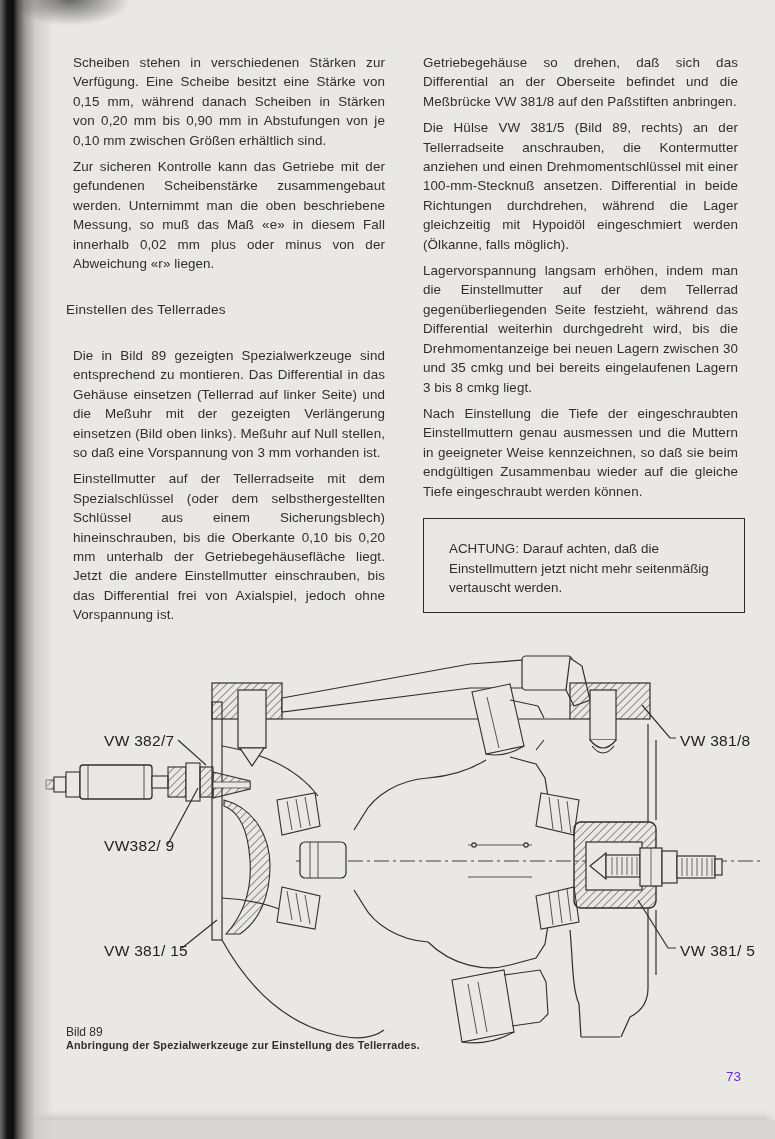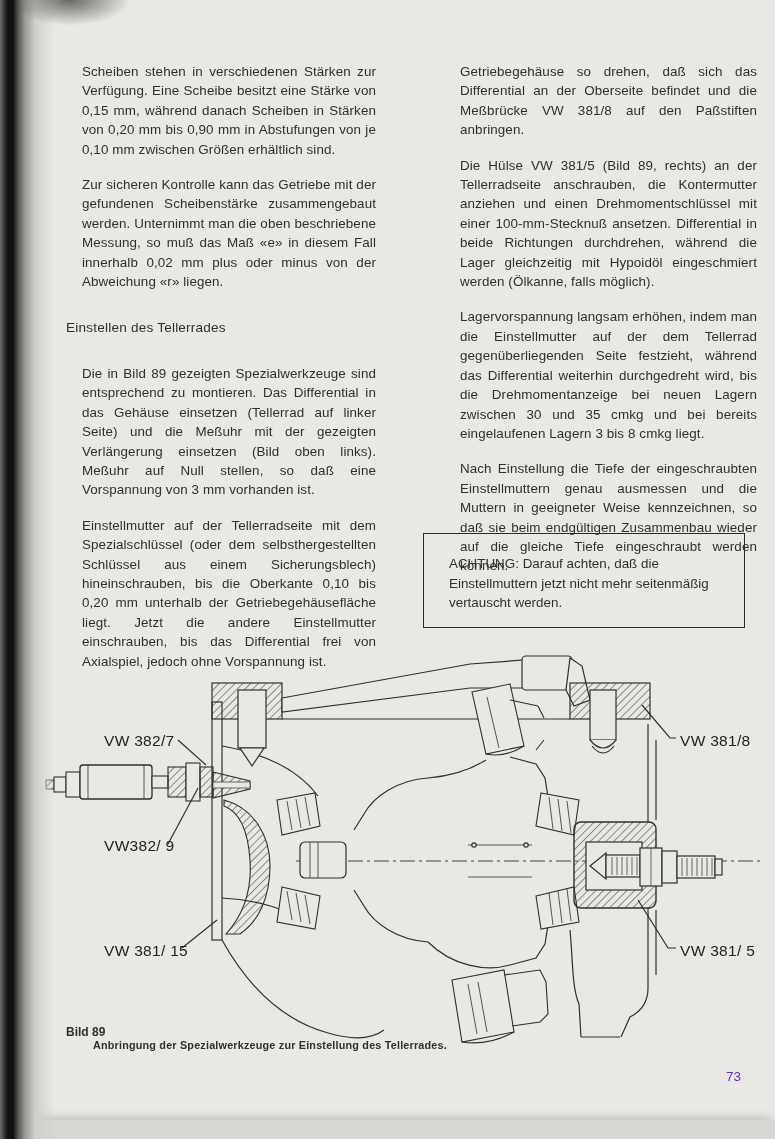--- a/index.html
+++ b/index.html
@@ -19,37 +19,37 @@
     background:radial-gradient(ellipse at 45% 25%,rgba(70,70,68,.8) 0%,rgba(70,70,68,0) 65%);
   }
   .bottom-edge{
     position:absolute;left:0;right:0;bottom:0;height:19px;z-index:4;
     background:#d8d7d3;
     box-shadow:0 -7px 9px -5px rgba(120,120,118,.4);
   }
   
   .col{position:absolute;top:46px;font-size:13.4px;line-height:19.4px;letter-spacing:.1px;}
   .col-left{left:66px;width:326px;}
-  .col-right{left:444px;width:329px;}
-  .col p{margin:16px;text-align:justify;}
+  .col-right{left:416px;width:329px;}
+  .col p{margin:7px;text-align:justify;}
   .subhead{
     margin:27px 0 26px 0;font-size:13.6px;font-weight:normal;letter-spacing:.2px;
   }
   
   .notice{
     position:absolute;left:423px;top:518px;width:322px;height:95px;box-sizing:border-box;
     border:1.5px solid #2b2b2b;padding:20px 18px 0 25px;
-    font-size:13.4px;line-height:19.6px;margin-top:15px;
+    font-size:13.4px;line-height:19.6px;
   }
   .notice p{margin:0;text-align:left;}
   
   .figure-svg{position:absolute;left:0;top:640px;z-index:2;}
   .fig-caption{position:absolute;left:66px;top:1026px;z-index:3;}
-  .cap-title{font-weight:bold;font-size:12px;line-height:13px;}
-  .cap-text{font-weight:bold;font-size:10.8px;line-height:13px;letter-spacing:.2px;margin-left:27px;}
+  .cap-title{font-weight:normal;font-size:12px;line-height:13px;}
+  .cap-text{font-weight:bold;font-size:10.8px;line-height:13px;letter-spacing:.2px;}
   .pagenum{position:absolute;left:726px;top:1069px;font-size:13.5px;color:#6d28d9;}
   svg text{font-family:"Liberation Sans",sans-serif;font-size:15.5px;fill:#222;letter-spacing:.3px;}
 </style>
 </head>
 <body>
 
 <div class="col col-left">
   <p>Scheiben stehen in verschiedenen Stärken zur Verfügung. Eine Scheibe besitzt eine Stärke von 0,15 mm, während danach Scheiben in Stärken von 0,20 mm bis 0,90 mm in Abstufungen von je 0,10 mm zwischen Größen erhältlich sind.</p>
   <p>Zur sicheren Kontrolle kann das Getriebe mit der gefundenen Scheibenstärke zusammengebaut werden. Unternimmt man die oben beschriebene Messung, so muß das Maß «e» in diesem Fall innerhalb 0,02 mm plus oder minus von der Abweichung «r» liegen.</p>
   <h3 class="subhead">Einstellen des Tellerrades</h3>

